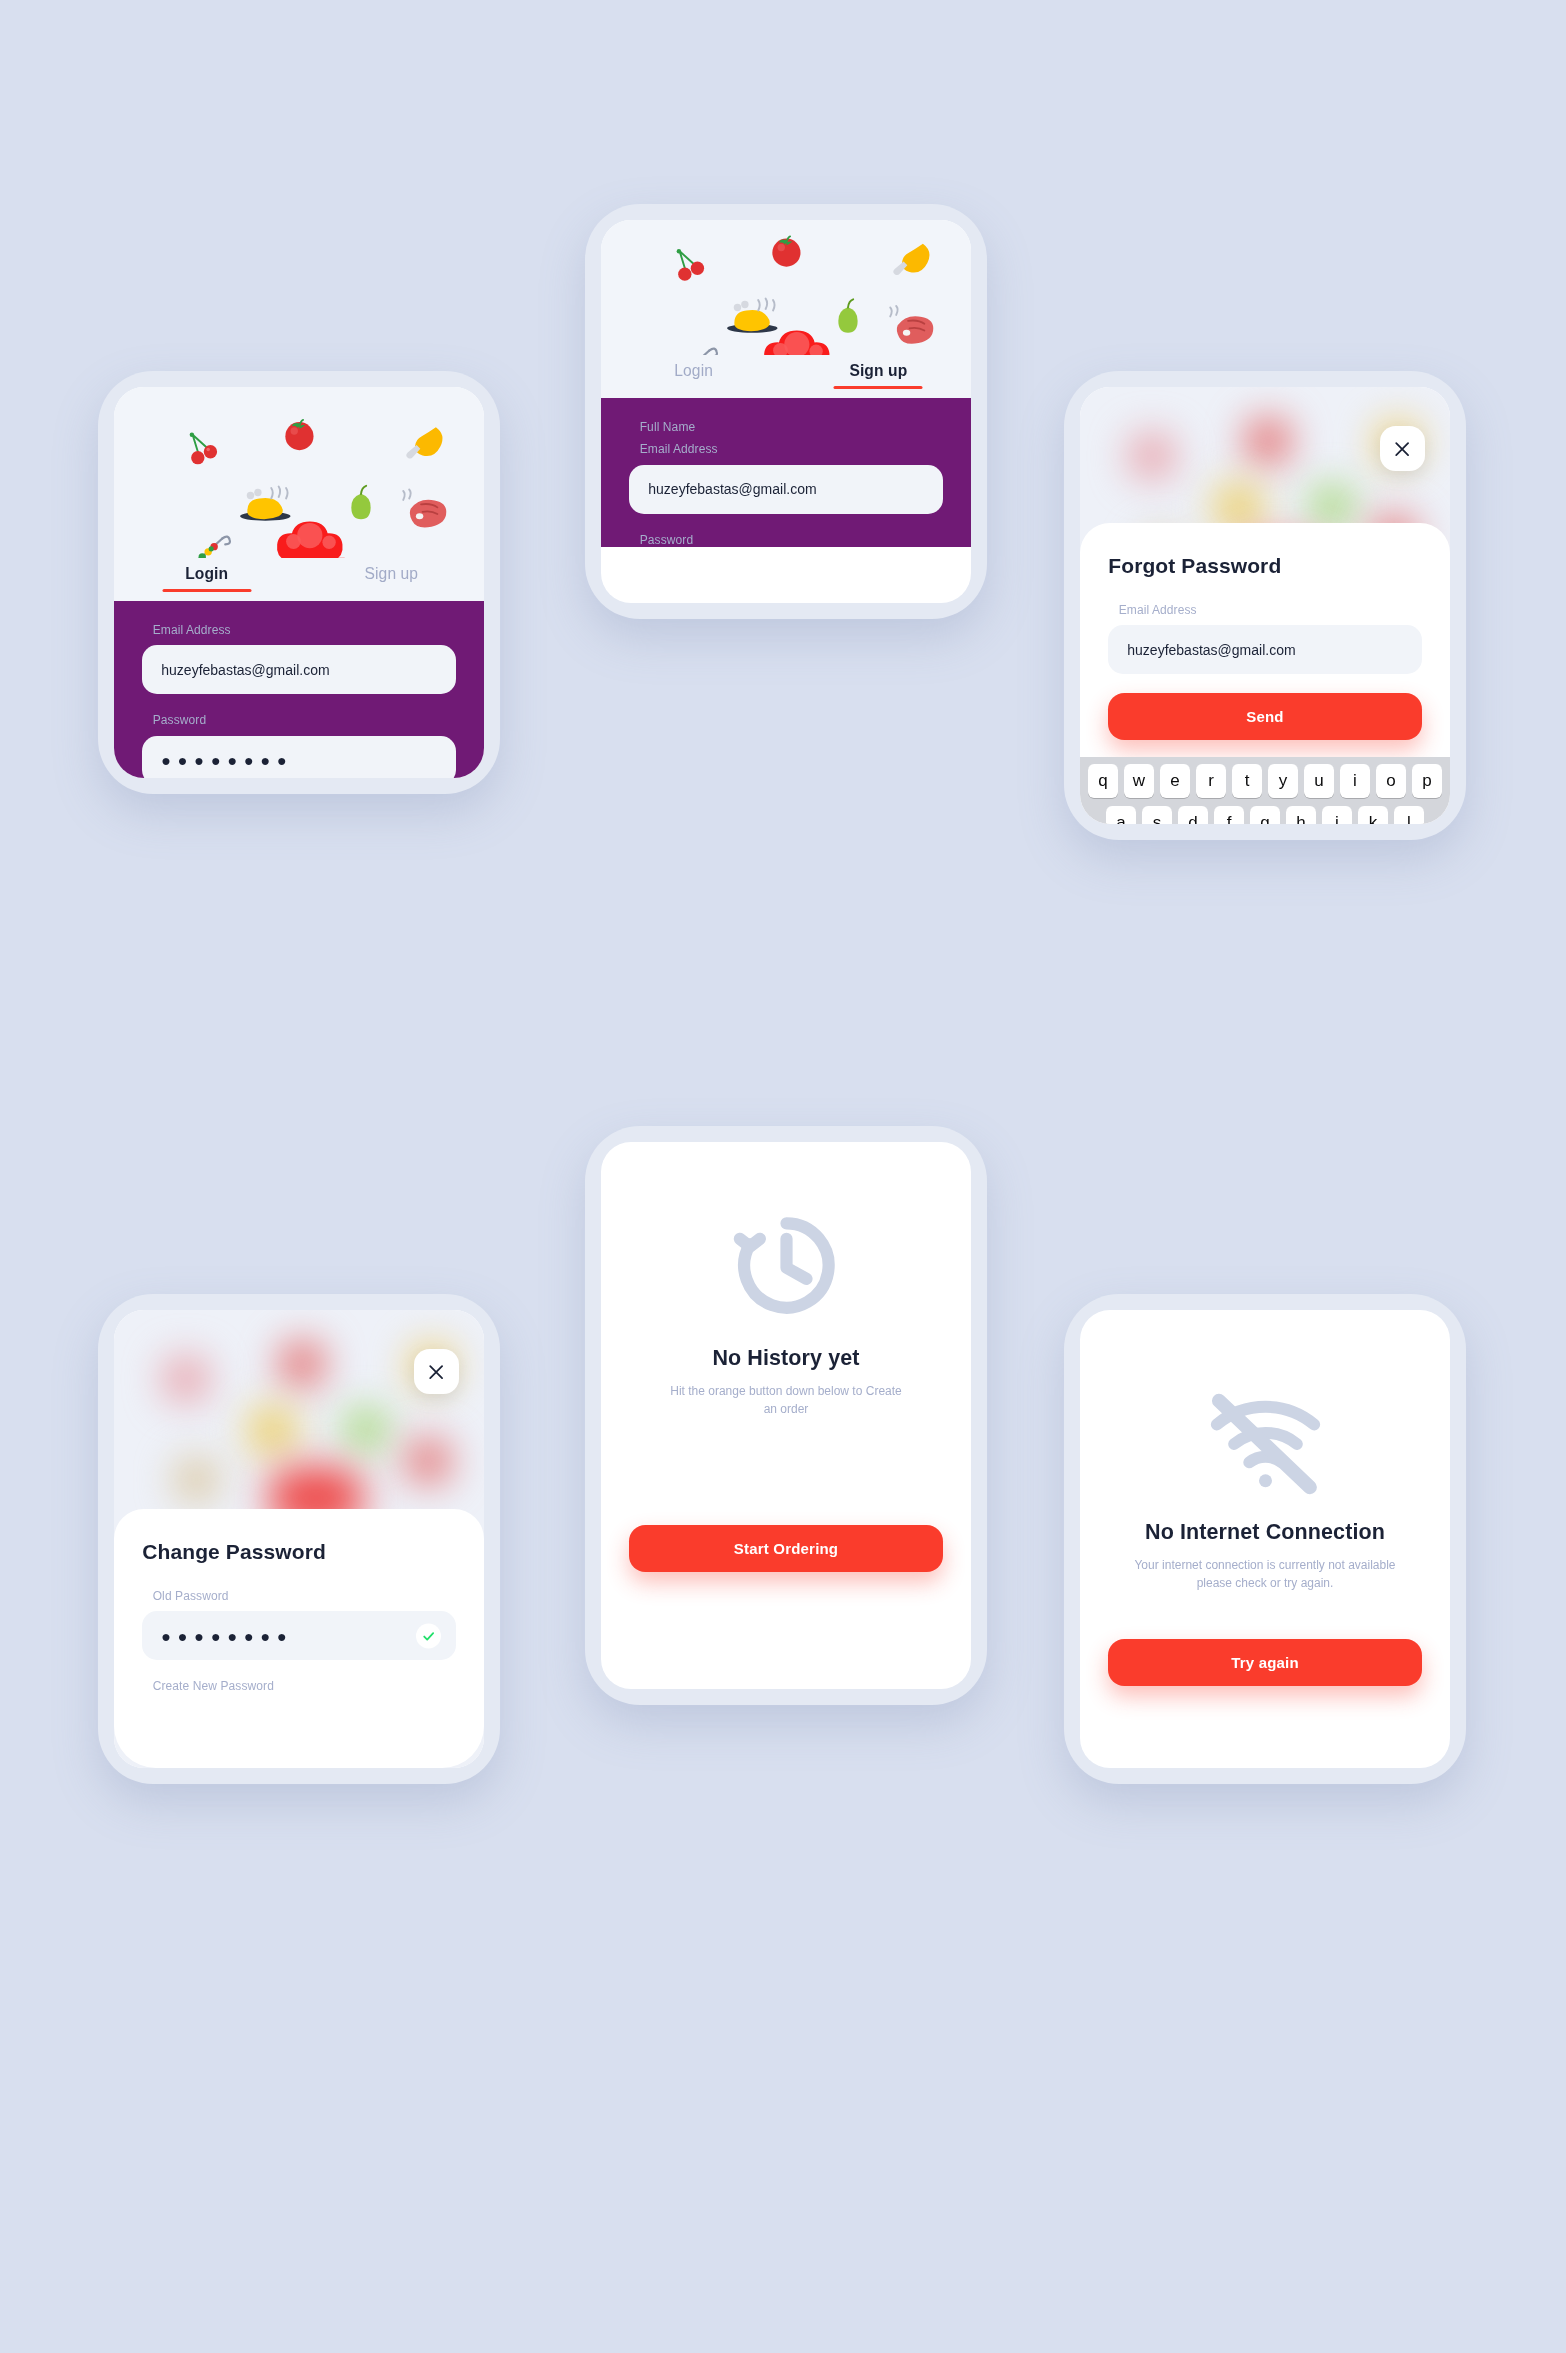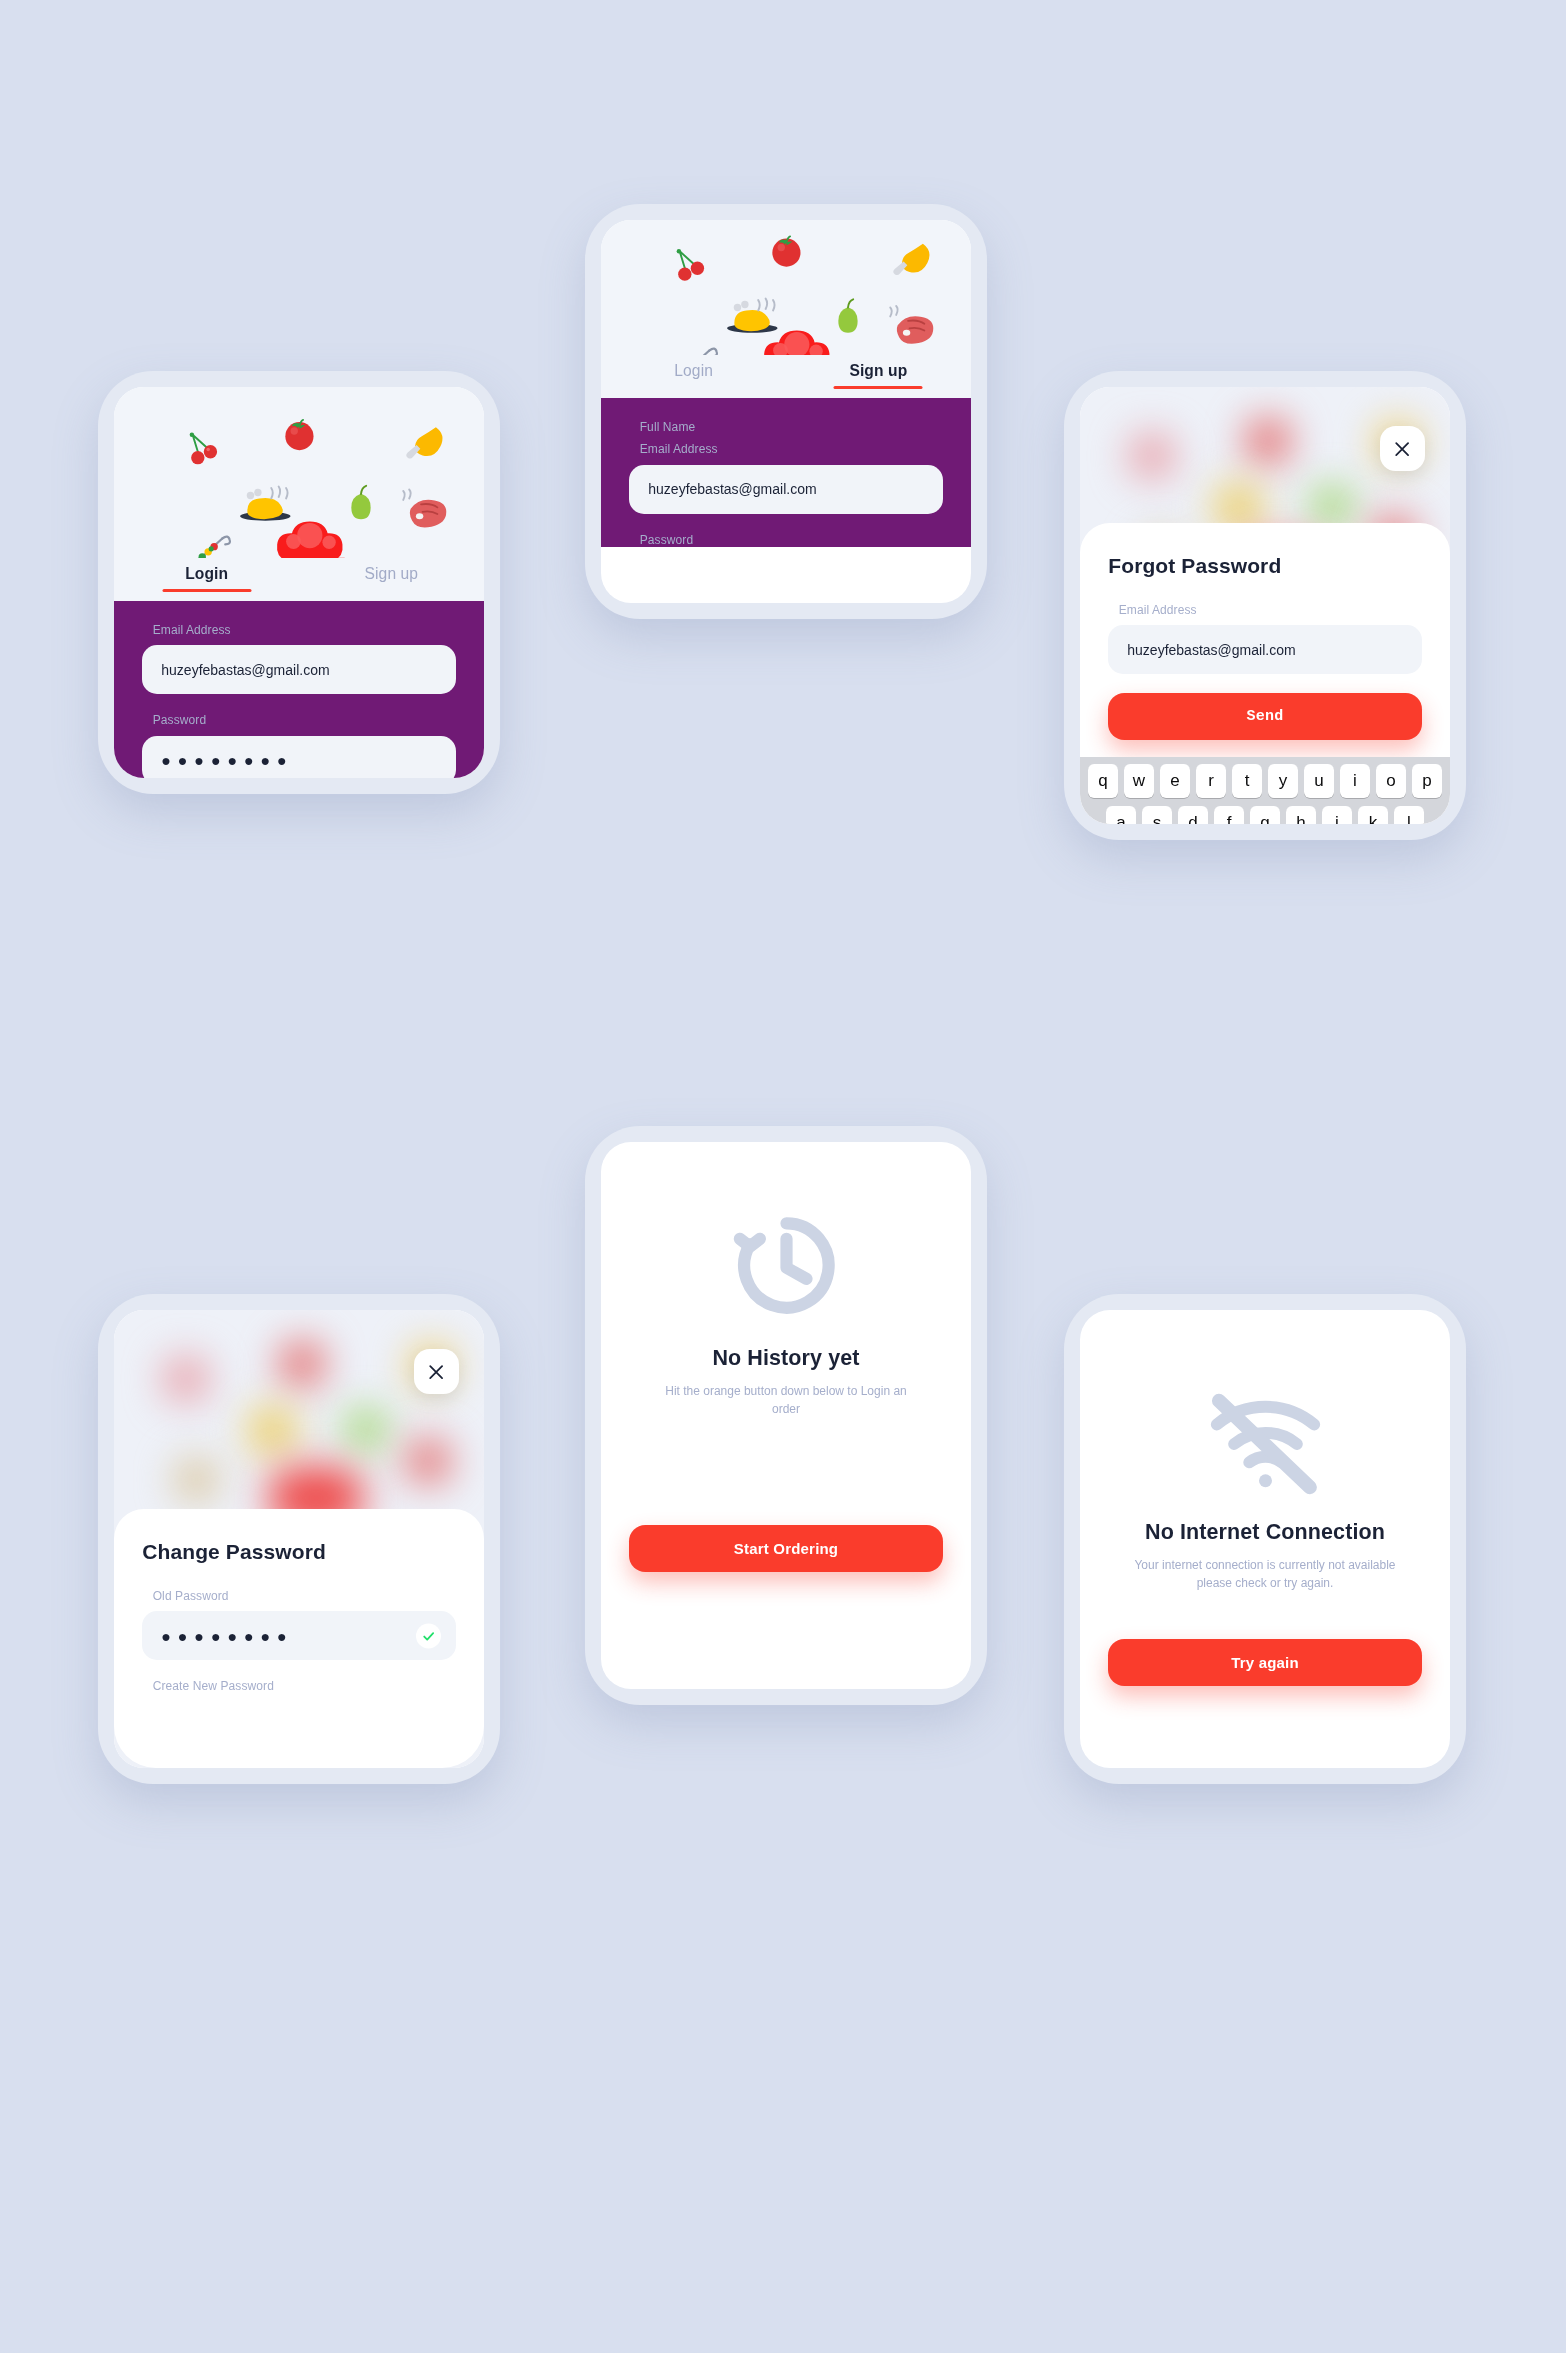--- a/index.html
+++ b/index.html
@@ -314,21 +314,21 @@
           <path d="M3 3 L19 19 M19 3 L3 19" stroke="#1b2236" stroke-width="2.4" stroke-linecap="round"></path>
         </svg>
       </div>
 
       <div class="sheet" style="top:136px; border-radius:30px 30px 0 0; padding-bottom:0;">
         <div class="sheet-title">Forgot Password</div>
         <div class="field-label">Email Address</div>
         <div class="input">
           <span>huzeyfebastas@gmail.com</span>
         </div>
-        <div class="btn" style="margin-top:6px;font-family:Liberation Mono, monospace;">Send</div>
+        <div class="btn" style="margin-top:6px;">Send</div>
 
         <div class="keyboard" style="position:relative; margin:16.3px -28px 0;">
           <div class="kb-row">
             <div class="key">q</div>
             <div class="key">w</div>
             <div class="key">e</div>
             <div class="key">r</div>
             <div class="key">t</div>
             <div class="key">y</div>
             <div class="key">u</div>
@@ -396,21 +396,21 @@
     <div class="screen">
       <div class="empty">
         <span>
           <svg width="111" height="111" viewBox="0 0 100 100" aria-hidden="true">
             <path d="M50 12 a38 38 0 1 1 -33 19" fill="none" stroke="#ccd4e4" stroke-width="11" stroke-linecap="round"></path>
             <path d="M8 26 L17 33 L26 26" fill="none" stroke="#ccd4e4" stroke-width="11" stroke-linecap="round" stroke-linejoin="round"></path>
             <path d="M50 26 V52 L68 62" fill="none" stroke="#ccd4e4" stroke-width="11" stroke-linecap="round" stroke-linejoin="round"></path>
           </svg>
         </span>
         <div class="empty-title" style="margin-top:22px">No History yet</div>
-        <div class="empty-sub" style="max-width:245px">Hit the orange button down below to Login an order</div>
+        <div class="empty-sub" style="max-width:245px">Hit the orange button down below to Create an order</div>
         <div class="btn" style="bottom:117px">Start Ordering</div>
       </div>
     </div>
   </div>
 
   <div class="phone" id="phone-offline">
     <div class="screen">
       <div class="empty" style="padding-top:82px">
         <span>
           <svg width="119" height="104" viewBox="0 0 110 96" aria-hidden="true">

